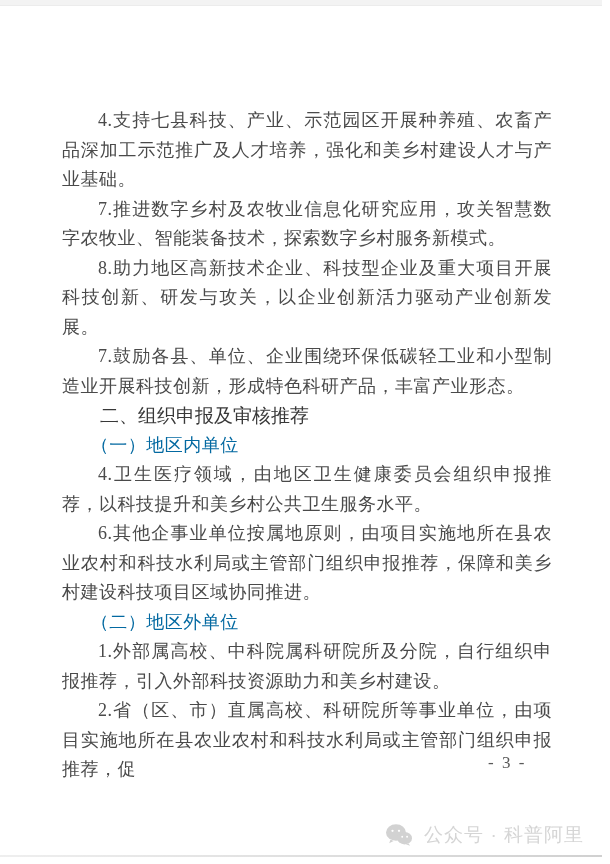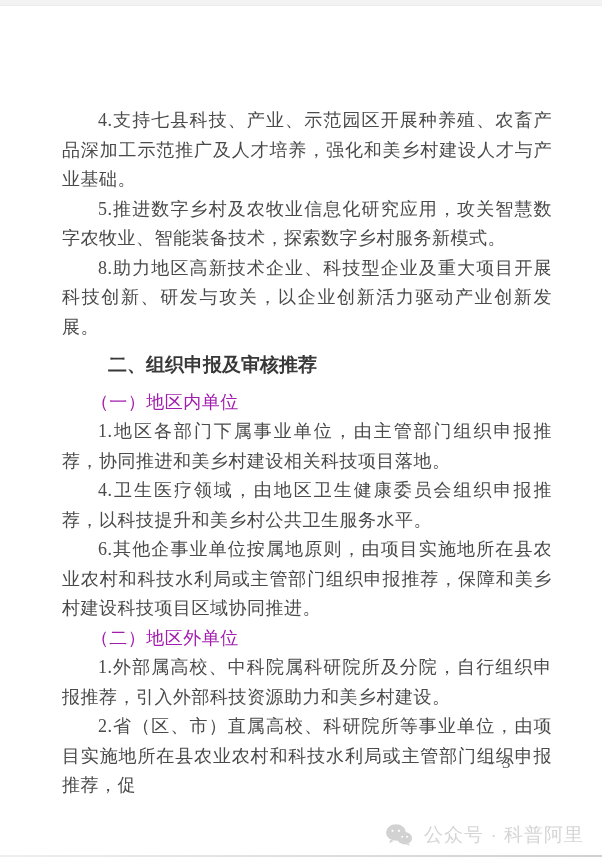--- a/index.html
+++ b/index.html
@@ -38,35 +38,35 @@
   .para {
     margin: 0;
     font-size: 18px;
     line-height: 29.5px;
     letter-spacing: 0.5px;
     text-indent: 2em;
     text-align: justify;
     color: #4a4a4a;
   }
   .section-heading {
-    margin: 8px;
+    margin: 0;
     font-size: 19px;
     line-height: 29.5px;
-    font-weight: 700;
+    font-weight: 400;
     text-indent: 2em;
     color: #383838;
     font-family: "Liberation Sans", "DejaVu Sans", sans-serif;
   }
   .sub-heading {
     margin: 0;
     font-size: 18px;
     line-height: 29.5px;
     letter-spacing: 0.5px;
     text-indent: 1.6em;
-    color: #a21caf;
+    color: #0369a1;
   }
   .page-number {
     position: absolute;
     left: 488px;
     top: 753px;
     font-size: 17px;
     letter-spacing: 2px;
     color: #5a5a5a;
     font-family: "Liberation Serif", "DejaVu Serif", serif;
   }
@@ -88,25 +88,25 @@
 </style>
 </head>
 <body>
 
 <div class="page">
 
   <div class="scan-edge-top"></div>
 
   <div class="doc-body">
     <p class="para">4.支持七县科技、产业、示范园区开展种养殖、农畜产品深加工示范推广及人才培养，强化和美乡村建设人才与产业基础。</p>
-    <p class="para">5.推进数字乡村及农牧业信息化研究应用，攻关智慧数字农牧业、智能装备技术，探索数字乡村服务新模式。</p>
+    <p class="para">7.推进数字乡村及农牧业信息化研究应用，攻关智慧数字农牧业、智能装备技术，探索数字乡村服务新模式。</p>
     <p class="para">8.助力地区高新技术企业、科技型企业及重大项目开展科技创新、研发与攻关，以企业创新活力驱动产业创新发展。</p>
+    <p class="para">7.鼓励各县、单位、企业围绕环保低碳轻工业和小型制造业开展科技创新，形成特色科研产品，丰富产业形态。</p>
     <p class="section-heading">二、组织申报及审核推荐</p>
     <p class="sub-heading">（一）地区内单位</p>
-    <p class="para">1.地区各部门下属事业单位，由主管部门组织申报推荐，协同推进和美乡村建设相关科技项目落地。</p>
     <p class="para">4.卫生医疗领域，由地区卫生健康委员会组织申报推荐，以科技提升和美乡村公共卫生服务水平。</p>
     <p class="para">6.其他企事业单位按属地原则，由项目实施地所在县农业农村和科技水利局或主管部门组织申报推荐，保障和美乡村建设科技项目区域协同推进。</p>
     <p class="sub-heading">（二）地区外单位</p>
     <p class="para">1.外部属高校、中科院属科研院所及分院，自行组织申报推荐，引入外部科技资源助力和美乡村建设。</p>
     <p class="para">2.省（区、市）直属高校、科研院所等事业单位，由项目实施地所在县农业农村和科技水利局或主管部门组织申报推荐，促</p>
   </div>
 
   <div class="page-number">- 3 -</div>
 
   <div class="watermark">

